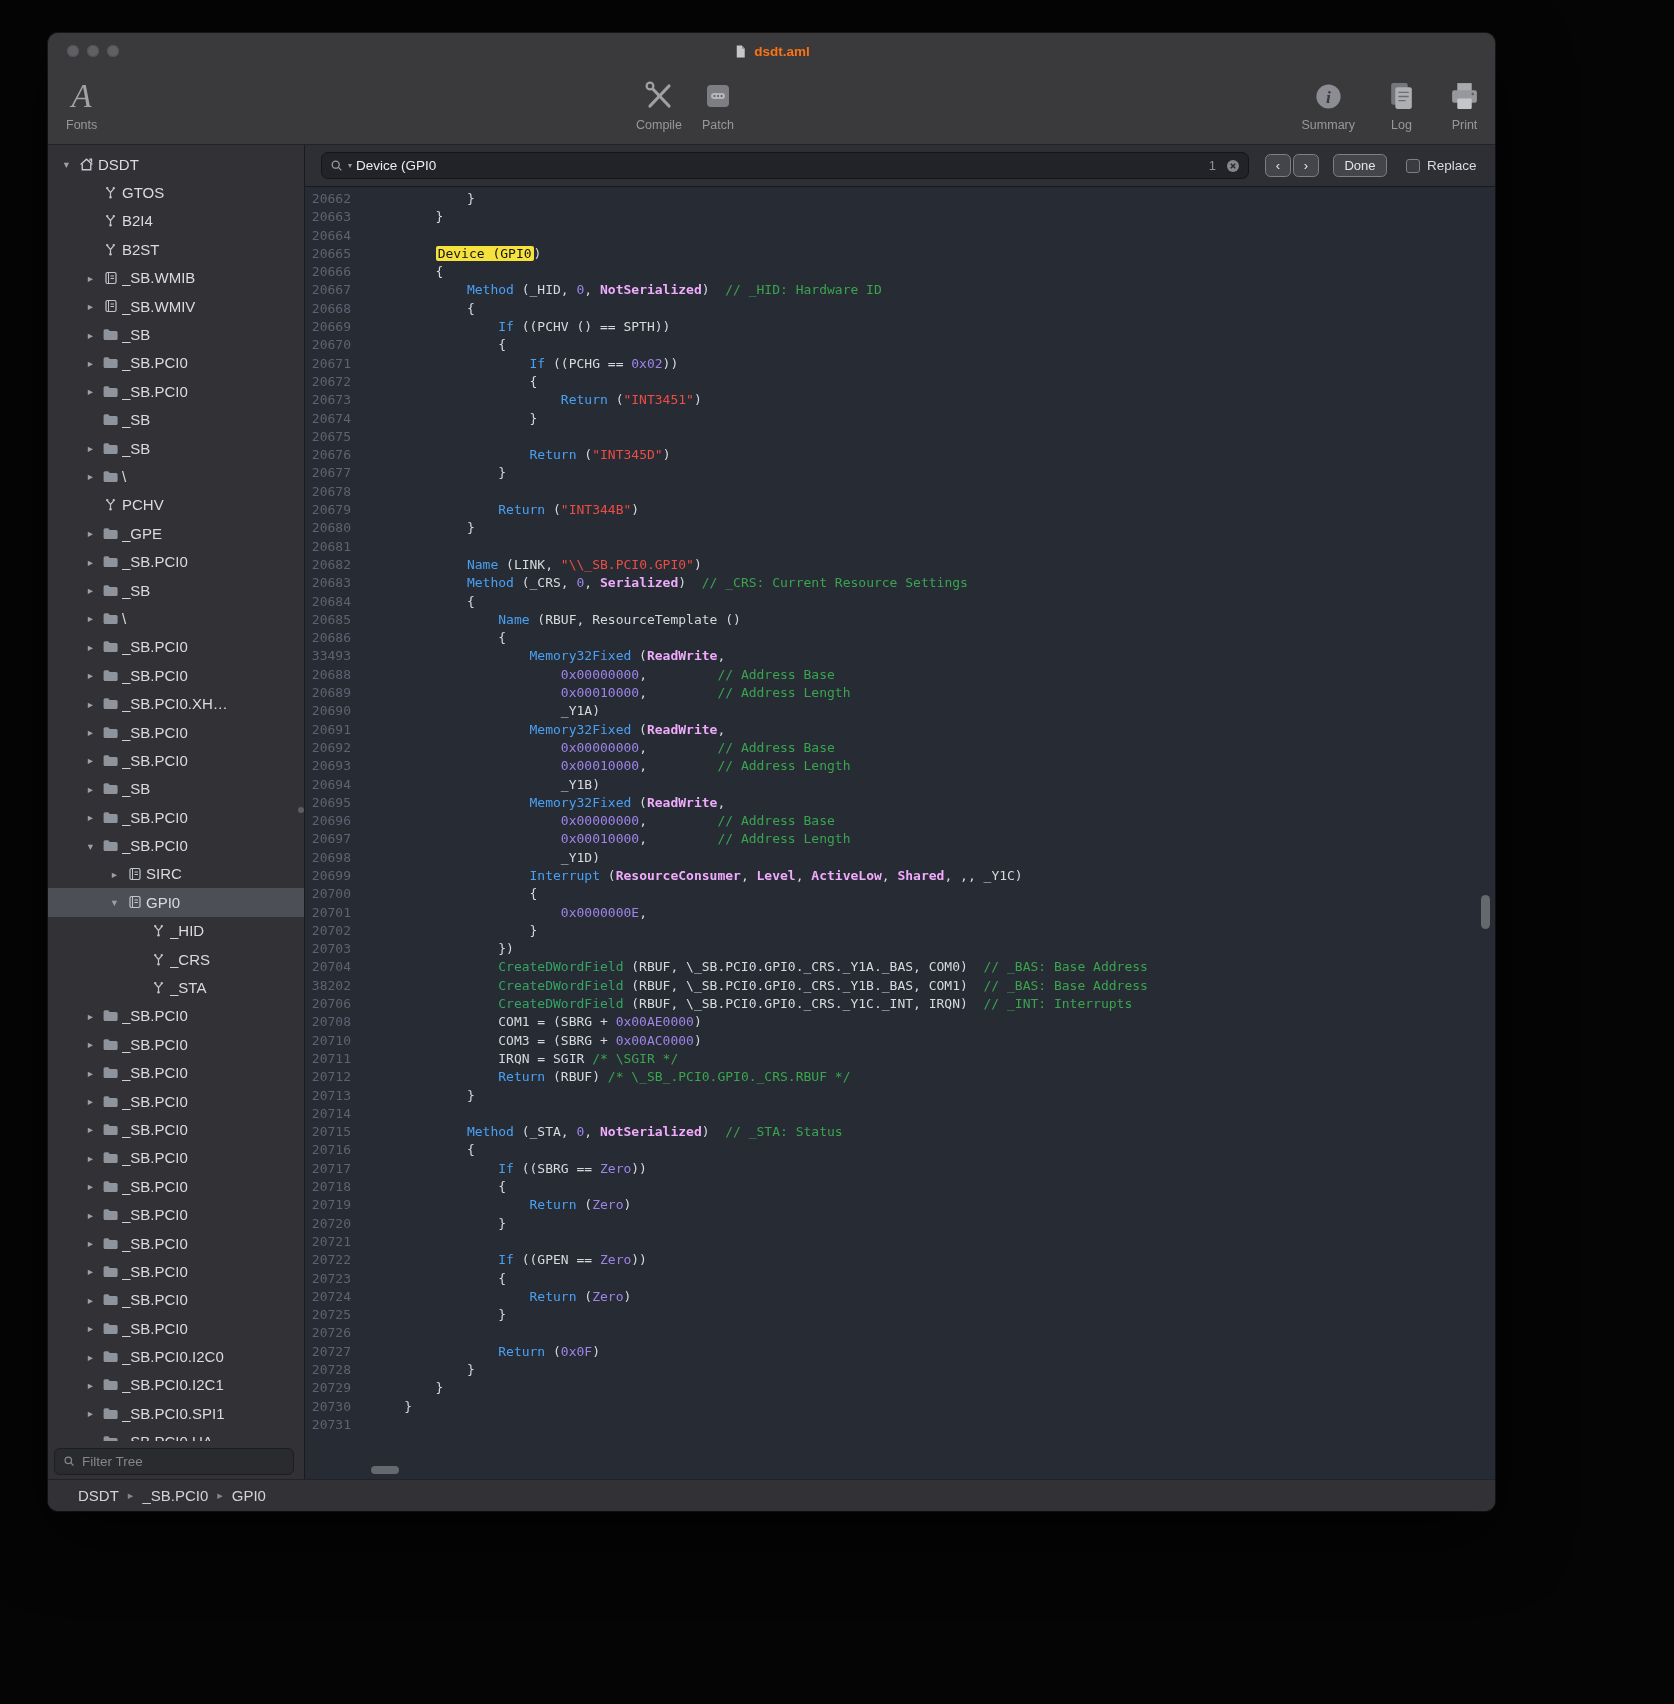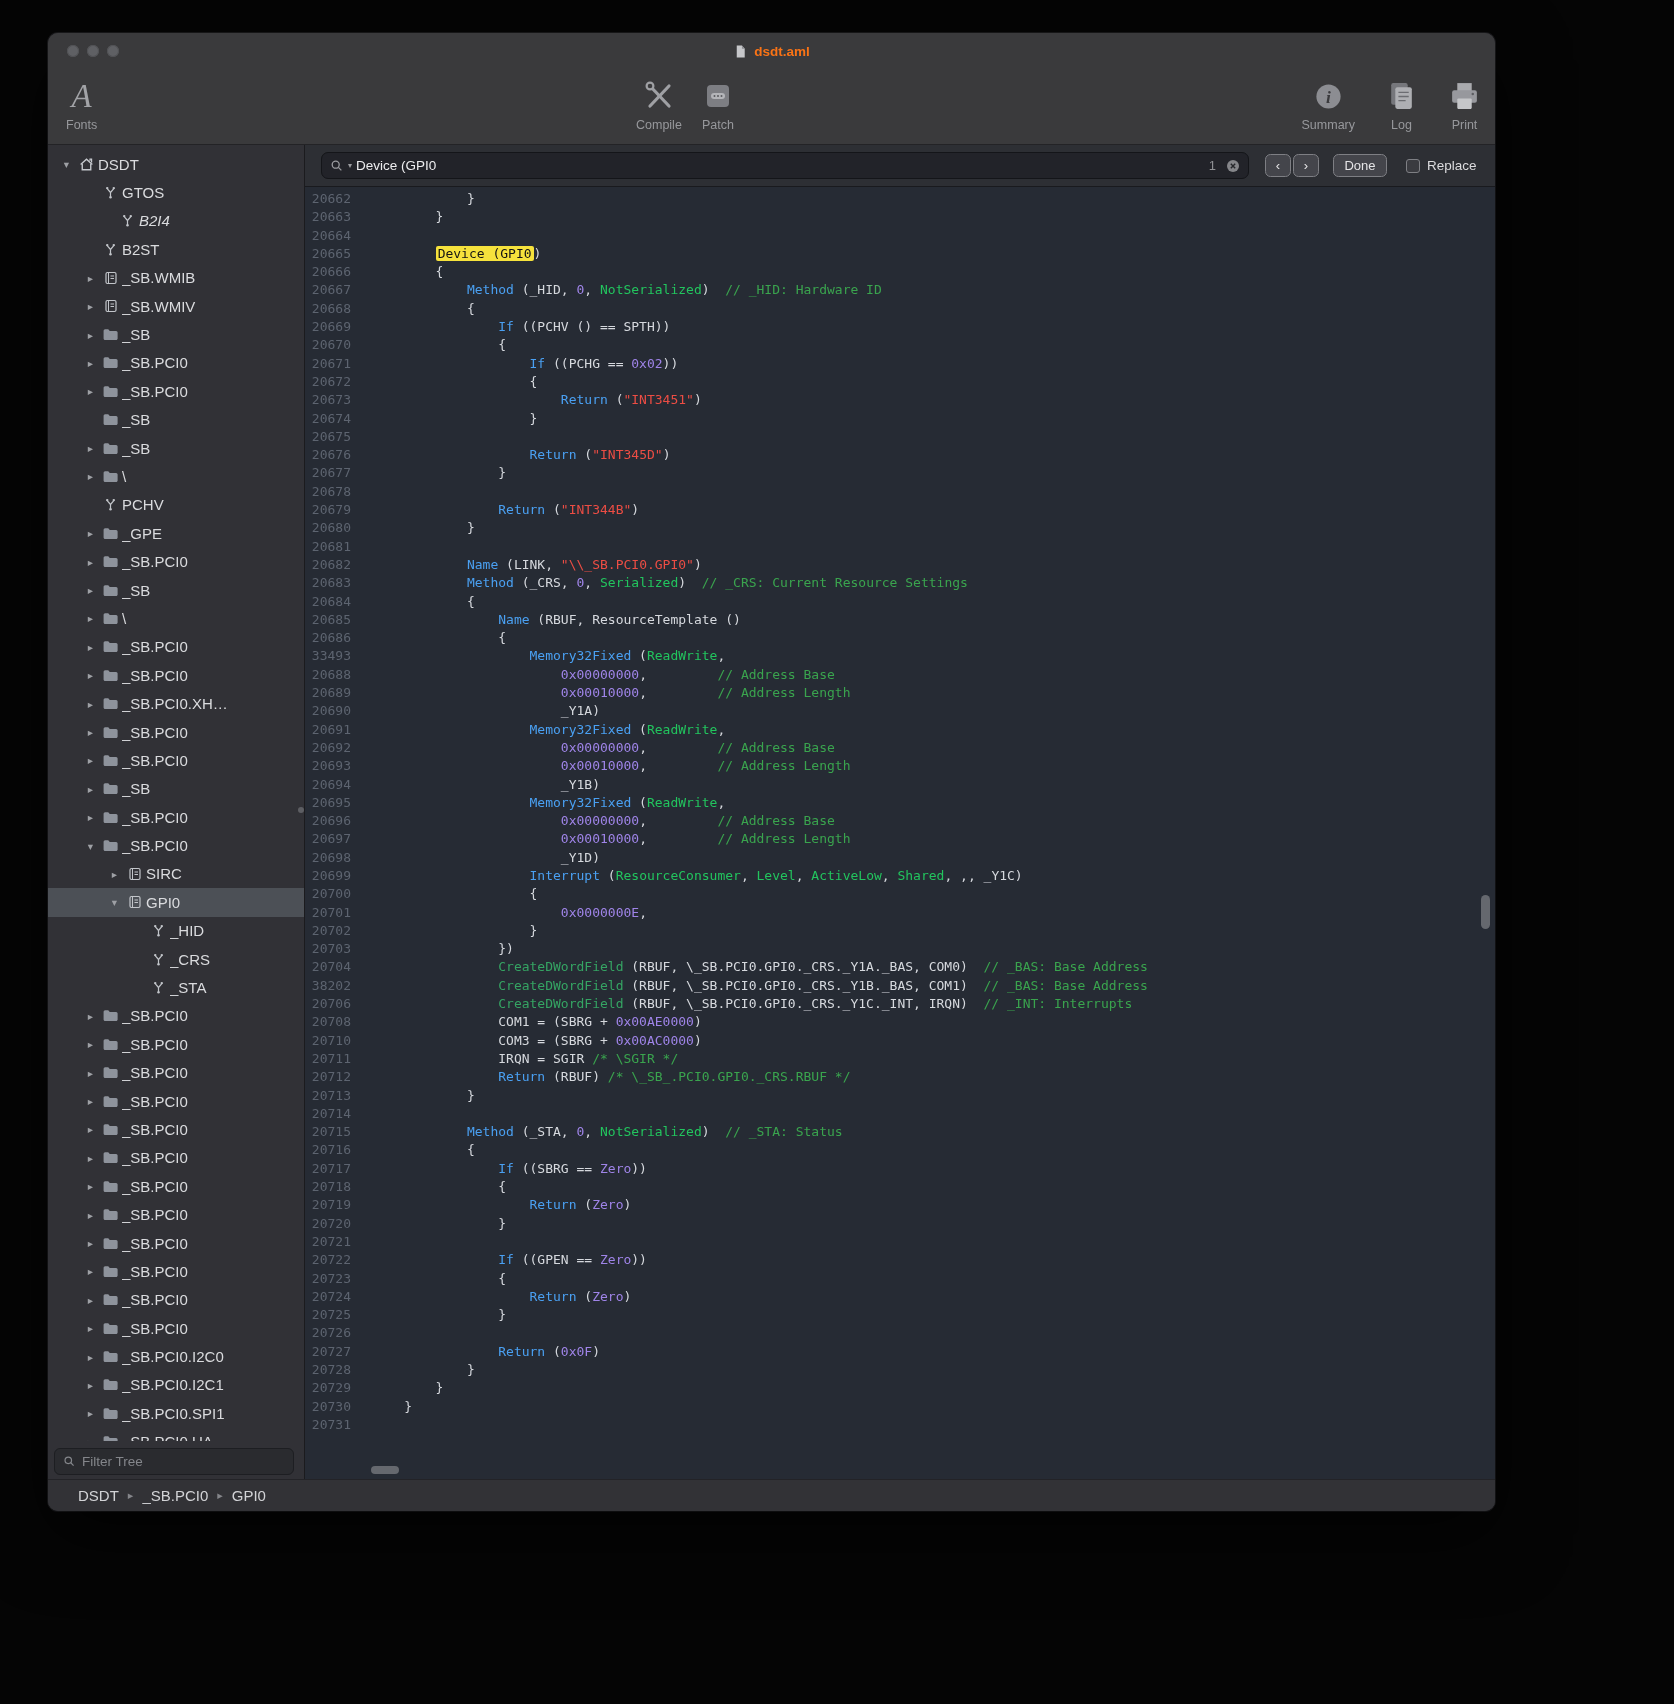--- a/index.html
+++ b/index.html
@@ -63,21 +63,21 @@
 
   
   .code-area { flex:1; position:relative; overflow:hidden; padding-top:3px; }
   .code-line { display:flex; height:18.3px; line-height:18.3px; white-space:pre;
     font-family:"DejaVu Sans Mono", monospace; font-size:13px; }
   .code-line:first-child { margin-top:-9px; }
   .ln { flex:0 0 58px; width:58px; text-align:right; padding-right:12px; color:#5d6470; }
   .code-text { margin-left:10px; }
   .tok-t { color:#d6d9de; }
   .tok-k { color:#4aa0f2; }
-  .tok-m { color:#22c55e; }
+  .tok-m { color:#f0abfc;font-weight:bold; }
   .tok-p { color:#9f84e8; }
   .tok-s { color:#ec4d44; }
   .tok-c { color:#3aa44e; }
   .tok-g { color:#35a463;text-align:right; }
   .tok-hl { background:#f6e23c; color:#141414; border-radius:2px; padding:0 2px; }
 
   .vscroll-thumb { position:absolute; right:5px; top:708px; width:9px; height:34px; border-radius:4.5px; background:#65686e; }
   .hscroll-thumb { position:absolute; left:66px; bottom:5px; width:28px; height:8px; border-radius:4px; background:#65686e; }
 
   
@@ -197,21 +197,21 @@
             <span class="tree-ico">
               <svg viewBox="0 0 16 16" width="15" height="15">
                 <path d="M8 13V8M8 8 4.7 4.2M8 8l3.3-3.8" stroke="#c2c5ca" stroke-width="1.3" fill="none"></path>
                 <circle cx="4.5" cy="3.3" r="1.3" fill="#c2c5ca"></circle>
                 <circle cx="11.5" cy="3.3" r="1.3" fill="#c2c5ca"></circle>
                 <circle cx="8" cy="13.1" r="1.3" fill="#c2c5ca"></circle>
               </svg>
             </span>
             <span class="tree-label">GTOS</span>
           </div>
-          <div class="tree-row" style="padding-left: 51px; font-style: italic;">
+          <div class="tree-row" style="padding-left: 34px;">
             <span class="tri"></span>
             <span class="tree-ico">
               <svg viewBox="0 0 16 16" width="15" height="15">
                 <path d="M8 13V8M8 8 4.7 4.2M8 8l3.3-3.8" stroke="#c2c5ca" stroke-width="1.3" fill="none"></path>
                 <circle cx="4.5" cy="3.3" r="1.3" fill="#c2c5ca"></circle>
                 <circle cx="11.5" cy="3.3" r="1.3" fill="#c2c5ca"></circle>
                 <circle cx="8" cy="13.1" r="1.3" fill="#c2c5ca"></circle>
               </svg>
             </span>
             <span class="tree-label">B2I4</span>

